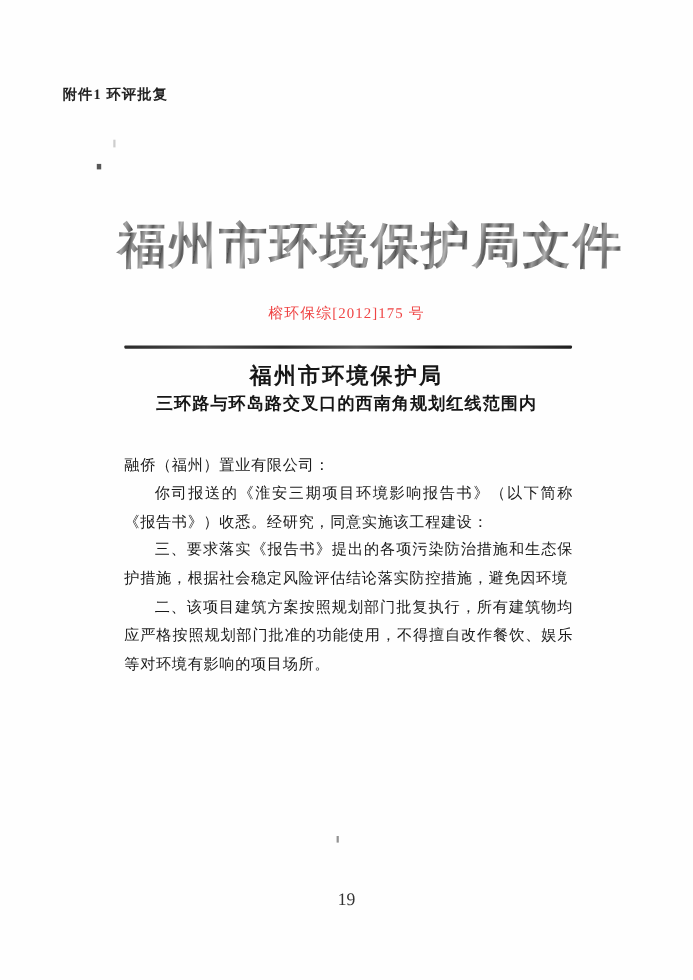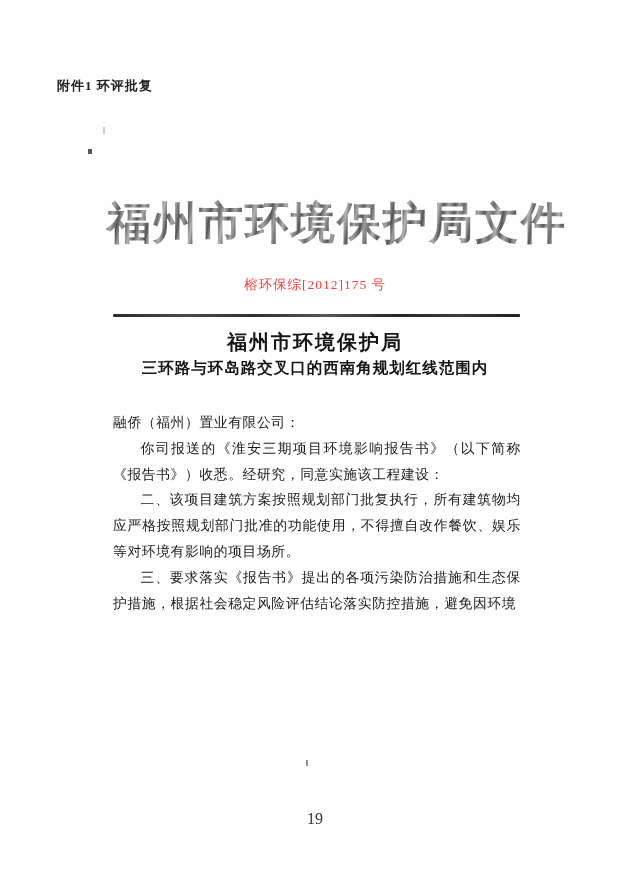--- a/index.html
+++ b/index.html
@@ -136,21 +136,21 @@
   <div class="rule"></div>
 
   <div class="doc-title">
     <div class="t1">福州市环境保护局</div>
     <div class="t2">三环路与环岛路交叉口的西南角规划红线范围内</div>
   </div>
 
   <div class="body-block">
     <p class="salutation">融侨（福州）置业有限公司：</p>
     <p>你司报送的《淮安三期项目环境影响报告书》（以下简称《报告书》）收悉。经研究，同意实施该工程建设：</p>
+    <p>三、要求落实《报告书》提出的各项污染防治措施和生态保护措施，根据社会稳定风险评估结论落实防控措施，避免因环境</p>
     <p>二、该项目建筑方案按照规划部门批复执行，所有建筑物均应严格按照规划部门批准的功能使用，不得擅自改作餐饮、娱乐等对环境有影响的项目场所。</p>
-    <p>三、要求落实《报告书》提出的各项污染防治措施和生态保护措施，根据社会稳定风险评估结论落实防控措施，避免因环境</p>
   </div>
 
   <div class="artifact a3"></div>
 
   <div class="page-number">19</div>
 
 </div>
 
 </body></html>

